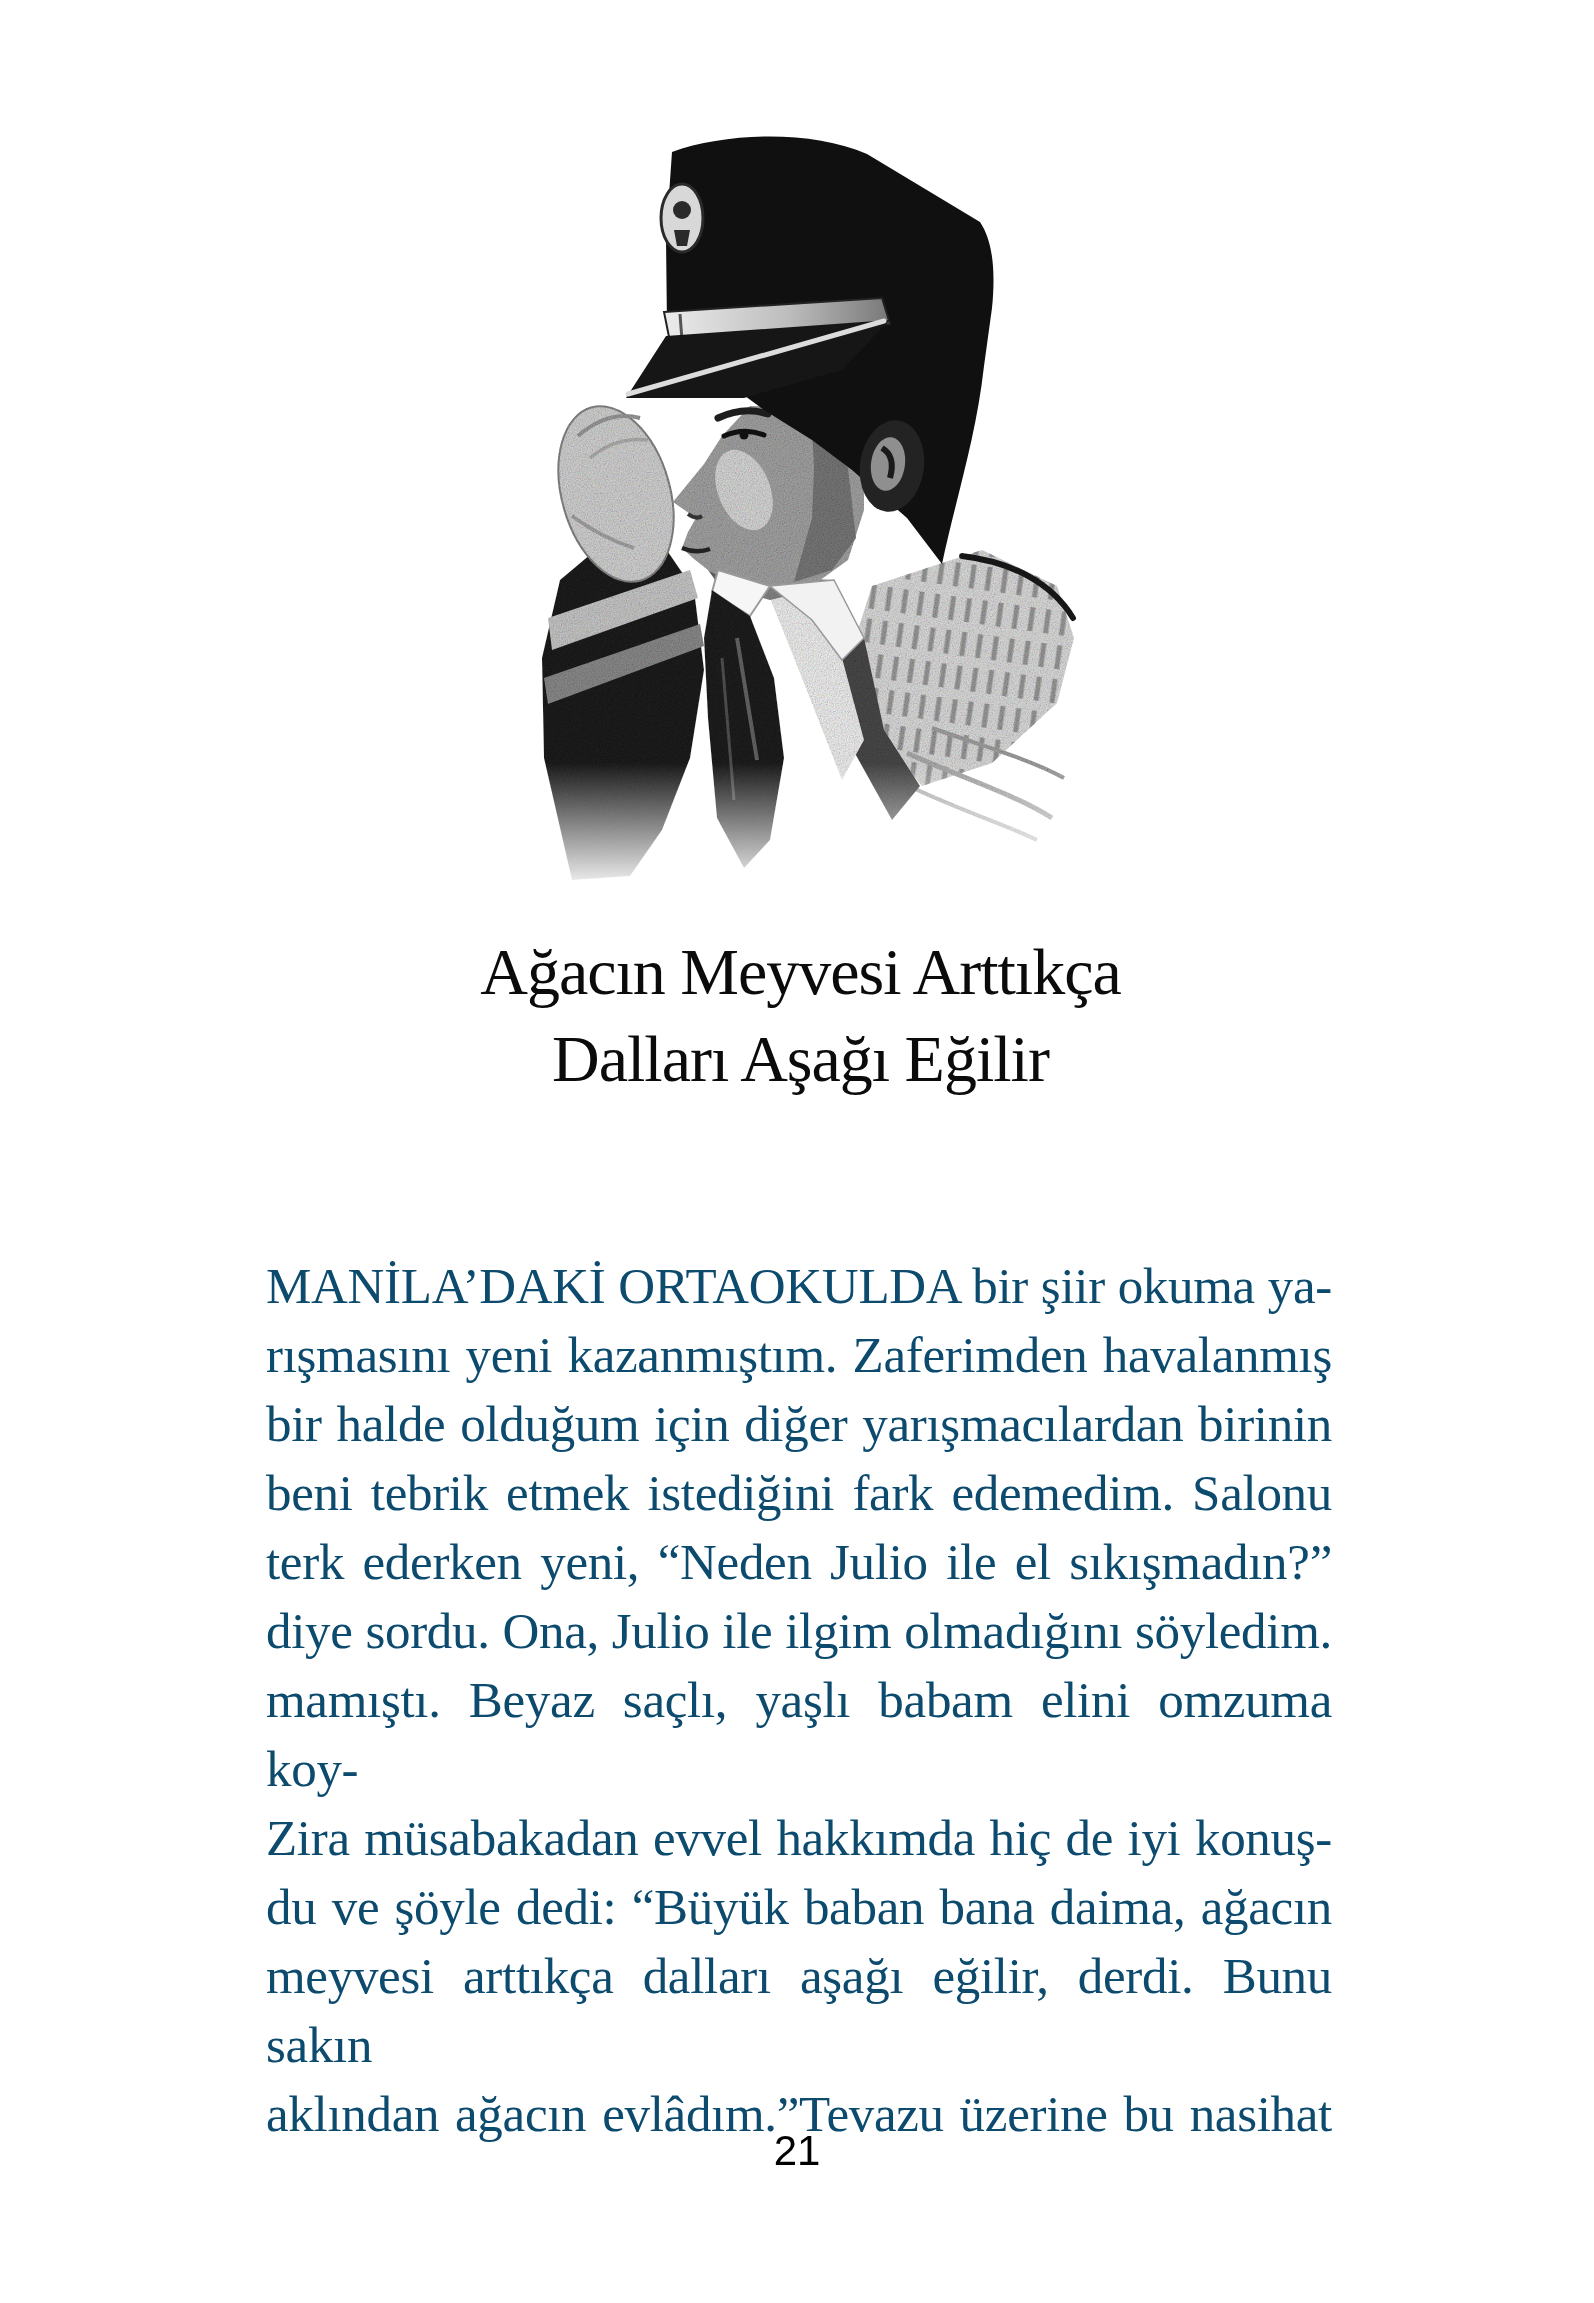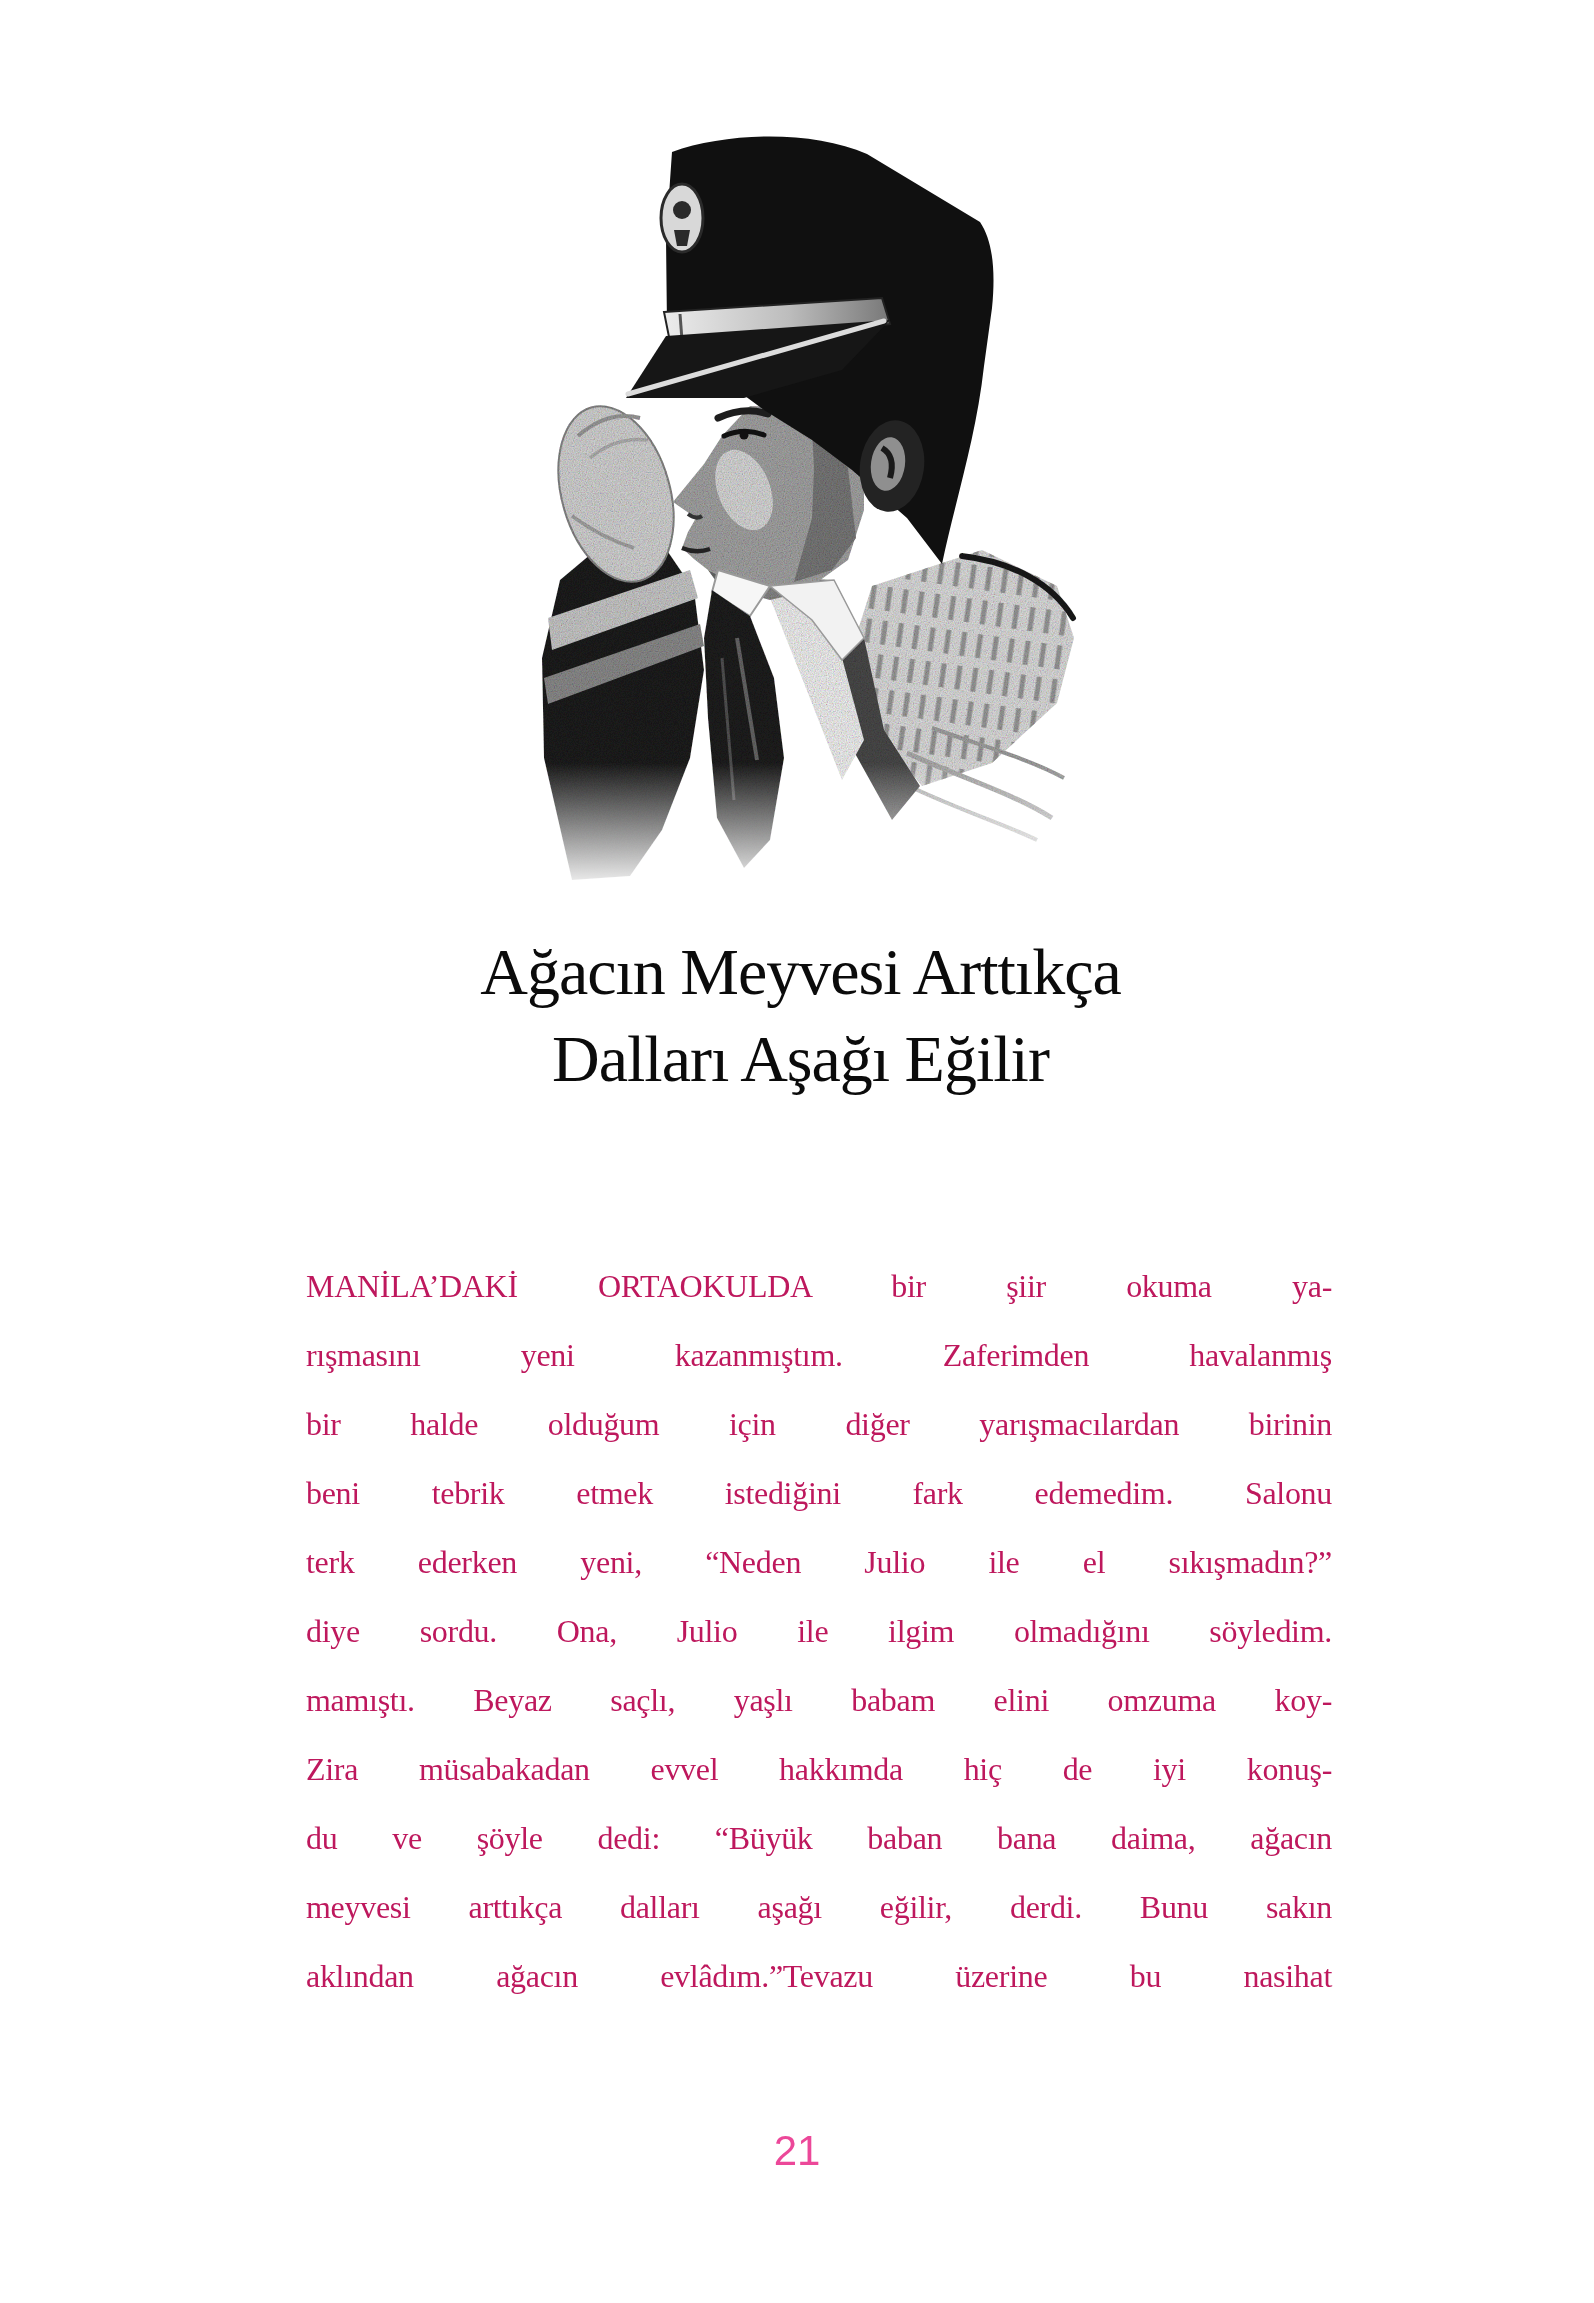--- a/index.html
+++ b/index.html
@@ -33,39 +33,38 @@
     font-weight: normal;
     padding-left: 7px;
   }
 
   .body-text {
     position: absolute;
     left: 266px; top: 1252px;
     width: 1066px;
   }
   .body-line {
-    font-size: 32px;
+    font-size: 51px;
     line-height: 69px;
     letter-spacing: -0.3px;
     white-space: normal;
     text-align: justify;
     text-align-last: justify;
-    color: #be185d;
-    margin-left: 40px;
+    color: #0c4a6e;
   }
 
   .page-number {
     position: absolute;
     left: 0; top: 2128px;
     width: 100%;
     text-align: center;
     font-family: "Liberation Sans", "DejaVu Sans", sans-serif;
     font-size: 42px;
     line-height: 46px;
-    color: #ec4899;
+    color: #000000;
   }
 </style>
 </head>
 <body>
 
 <div class="page">
 
   <div class="illustration">
     <svg viewBox="0 0 575 775" width="575" height="775" xmlns="http://www.w3.org/2000/svg">
       <defs>

